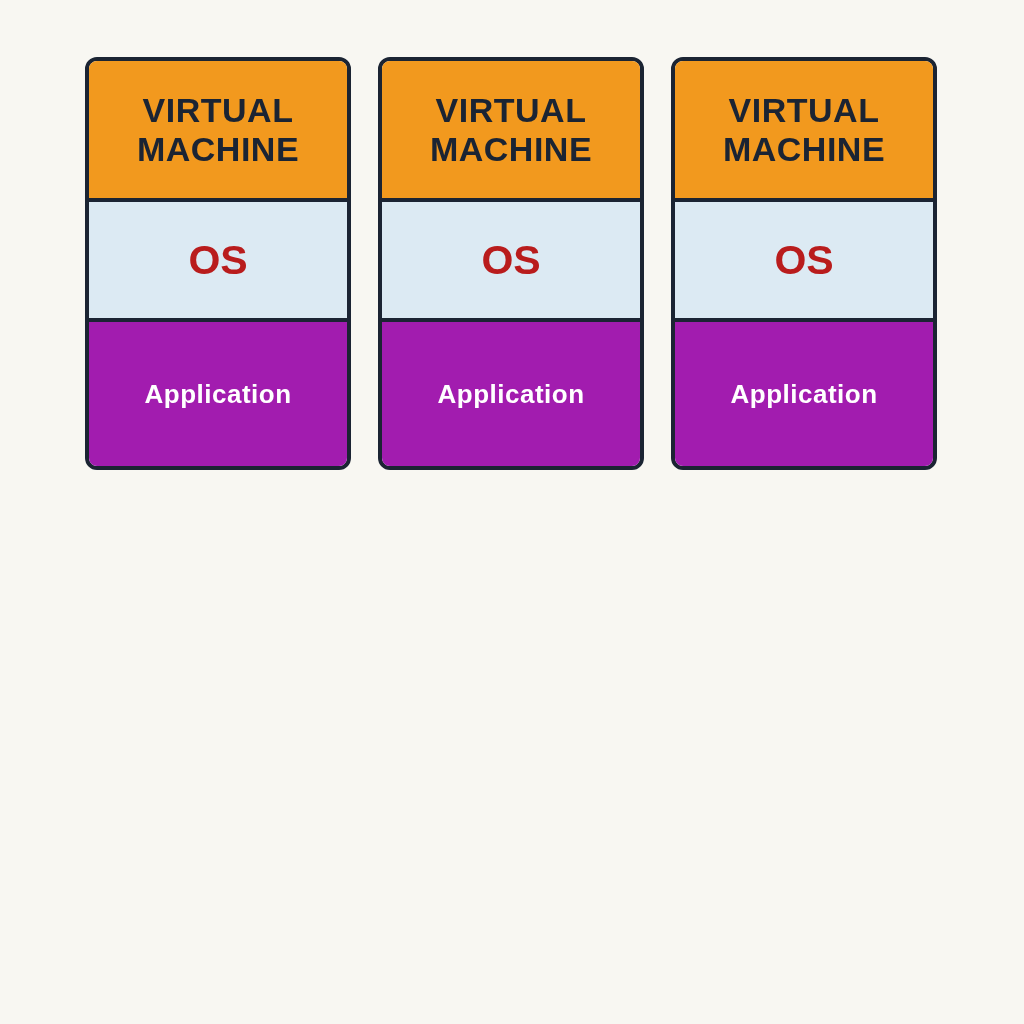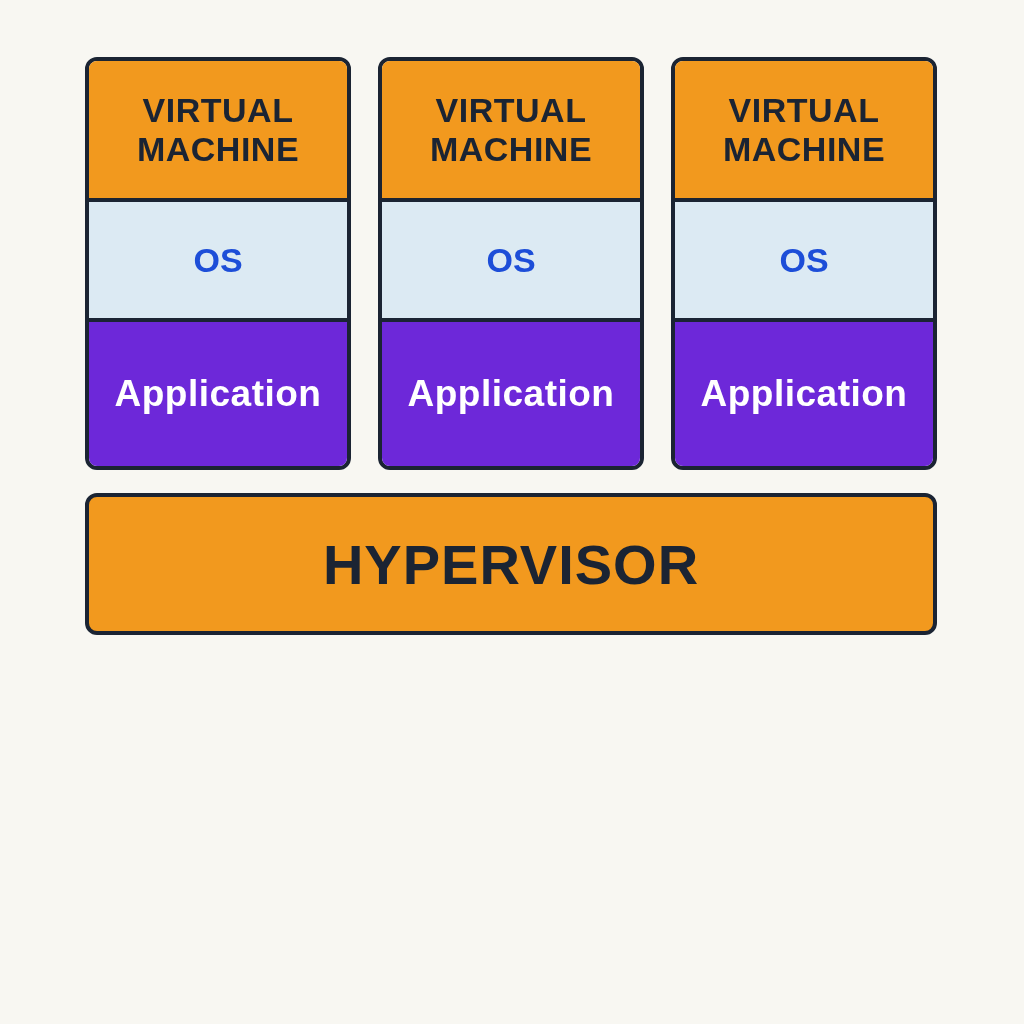--- a/index.html
+++ b/index.html
@@ -53,32 +53,32 @@
     align-items: center;
     justify-content: center;
     text-align: center;
     padding: 0 26px;
   }
   .vm-os {
     flex: 0 0 120px;
     box-sizing: border-box;
     border-bottom: 4px solid #1b2433;
     background: #dceaf3;
-    color: #1d4ed8;
-    font-size: 34px;
+    color: #b91c1c;
+    font-size: 41px;
     font-weight: 700;
     display: flex;
     align-items: center;
     justify-content: center;
   }
   .vm-app {
     flex: 1 1 auto;
-    background: #6d28d9;
+    background: #a21caf;
     color: #ffffff;
-    font-size: 37px;
+    font-size: 26px;
     font-weight: 700;
     letter-spacing: 0.5px;
     display: flex;
     align-items: center;
     justify-content: center;
   }
   
   .hypervisor {
     position: absolute;
     left: 85px;
@@ -137,18 +137,15 @@
     </div>
 
     <div class="vm-card">
       <div class="vm-header">VIRTUAL MACHINE</div>
       <div class="vm-os">OS</div>
       <div class="vm-app">Application</div>
     </div>
 
   </div>
 
-  <div class="hypervisor">
-    <span>HYPERVISOR</span>
-  </div>
 
 
 </div>
 
 </body></html>

